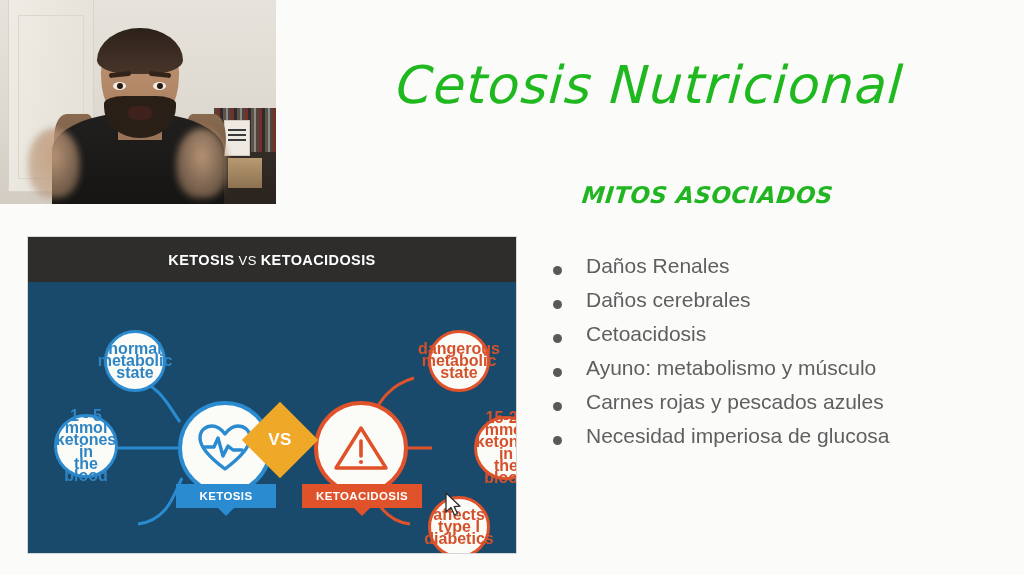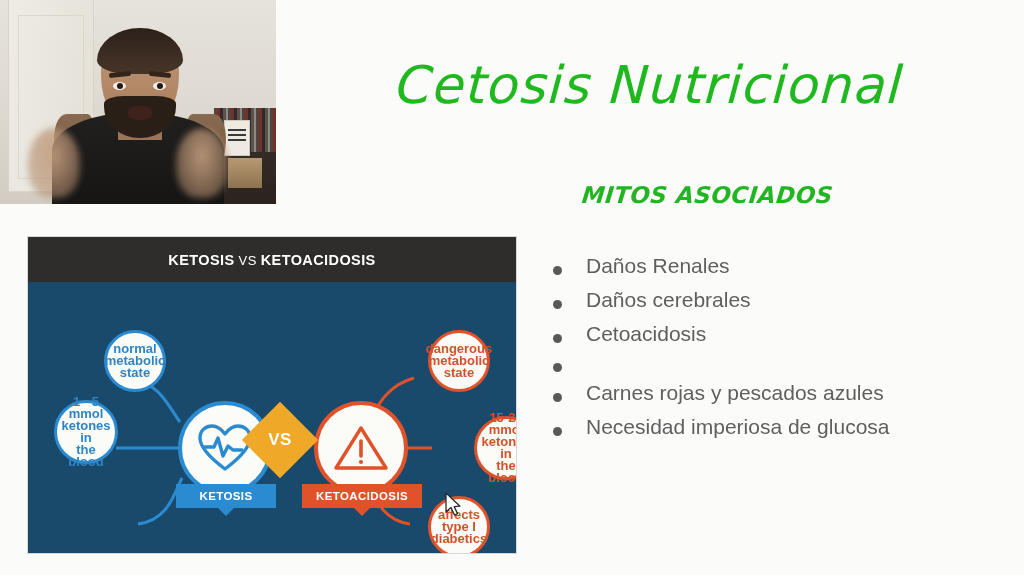--- a/index.html
+++ b/index.html
@@ -213,21 +213,21 @@
   #info-header .hd .vs-lite { font-weight: 400; font-size: 13px; }
   #info-body { position: relative; height: 286px; }
 
   .node {
     position: absolute;
     background: #fbfbf7;
     border-radius: 50%;
     display: flex; align-items: center; justify-content: center;
     text-align: center;
     line-height: 12px;
-    font-size: 13px;
+    font-size: 16px;
     font-weight: 700;
     z-index: 3;
   }
   .node.blue  { border: 3px solid #2b8bd0; color: #2f85c4; }
   .node.org   { border: 3px solid #e0522a; color: #d4512c; margin-left: 48px; }
 
   .bigcircle {
     position: absolute;
     width: 94px; height: 94px;
     border-radius: 50%;
@@ -319,20 +319,21 @@
     <div class="bullet-row">
       <span class="bullet-dot"></span>
       <span class="bullet-text">Daños cerebrales</span>
     </div>
     <div class="bullet-row">
       <span class="bullet-dot"></span>
       <span class="bullet-text">Cetoacidosis</span>
     </div>
     <div class="bullet-row">
       <span class="bullet-dot"></span>
+      <span class="bullet-text">Ayuno: metabolismo y músculo</span>
     </div>
     <div class="bullet-row">
       <span class="bullet-dot"></span>
       <span class="bullet-text">Carnes rojas y pescados azules</span>
     </div>
     <div class="bullet-row">
       <span class="bullet-dot"></span>
       <span class="bullet-text">Necesidad imperiosa de glucosa</span>
     </div>
   </div>
@@ -359,21 +360,21 @@
       </svg>
 
       <div class="node blue" style="left:76px;  top:48px;  width:62px; height:62px;">
         <div>
           <span>normal</span><br>
           <span>metabolic</span><br>
           <span>state</span>
         </div>
       </div>
 
-      <div class="node blue" style="left:26px;  top:118px; width:64px; height:64px;">
+      <div class="node blue" style="left:26px;  top:132px; width:64px; height:64px;">
         <div>
           <span>1 - 5 mmol</span><br>
           <span>ketones in</span><br>
           <span>the blood</span>
         </div>
       </div>
 
 
       <div class="node org" style="left:352px; top:48px;  width:62px; height:62px;">
         <div>

